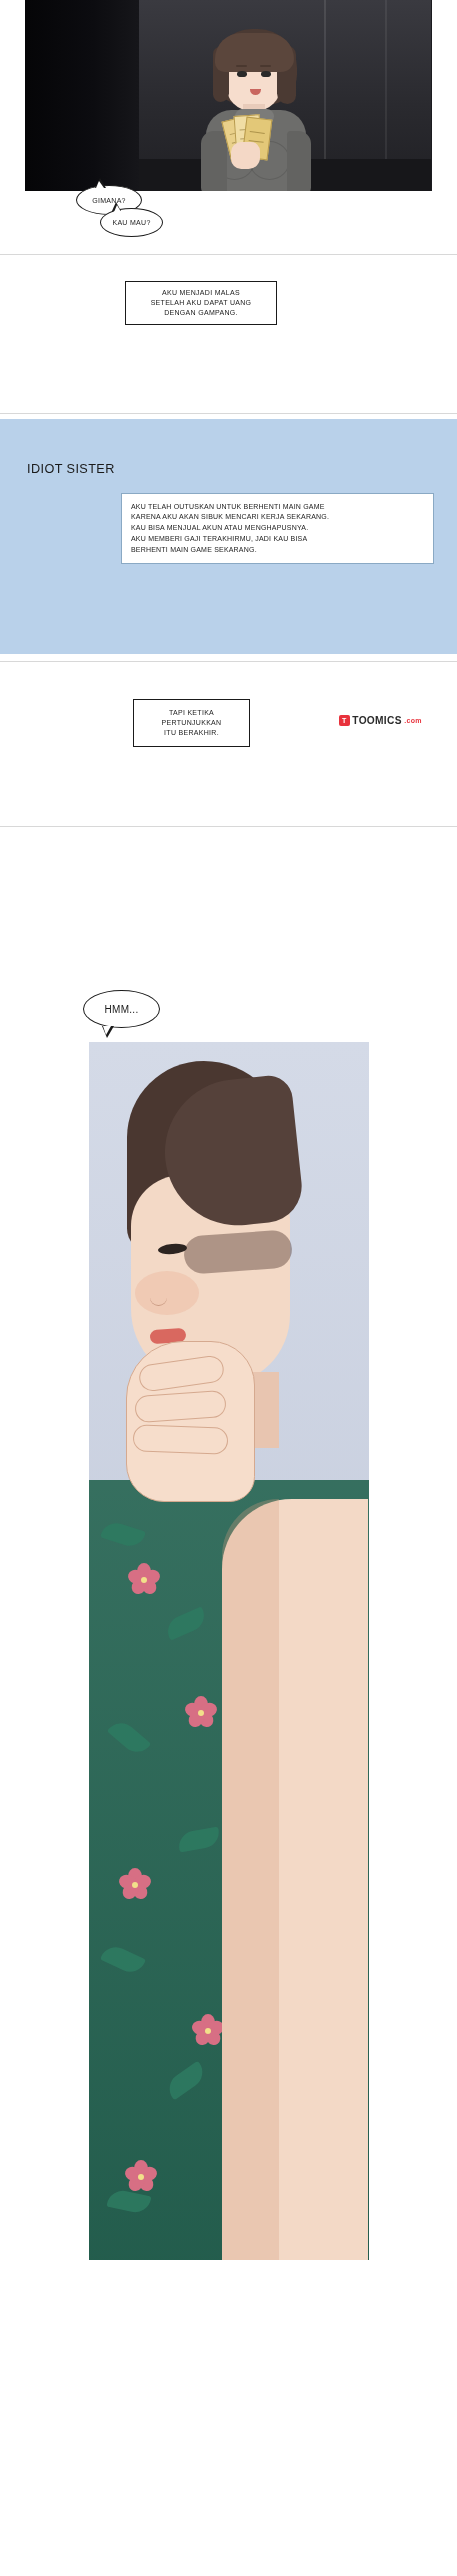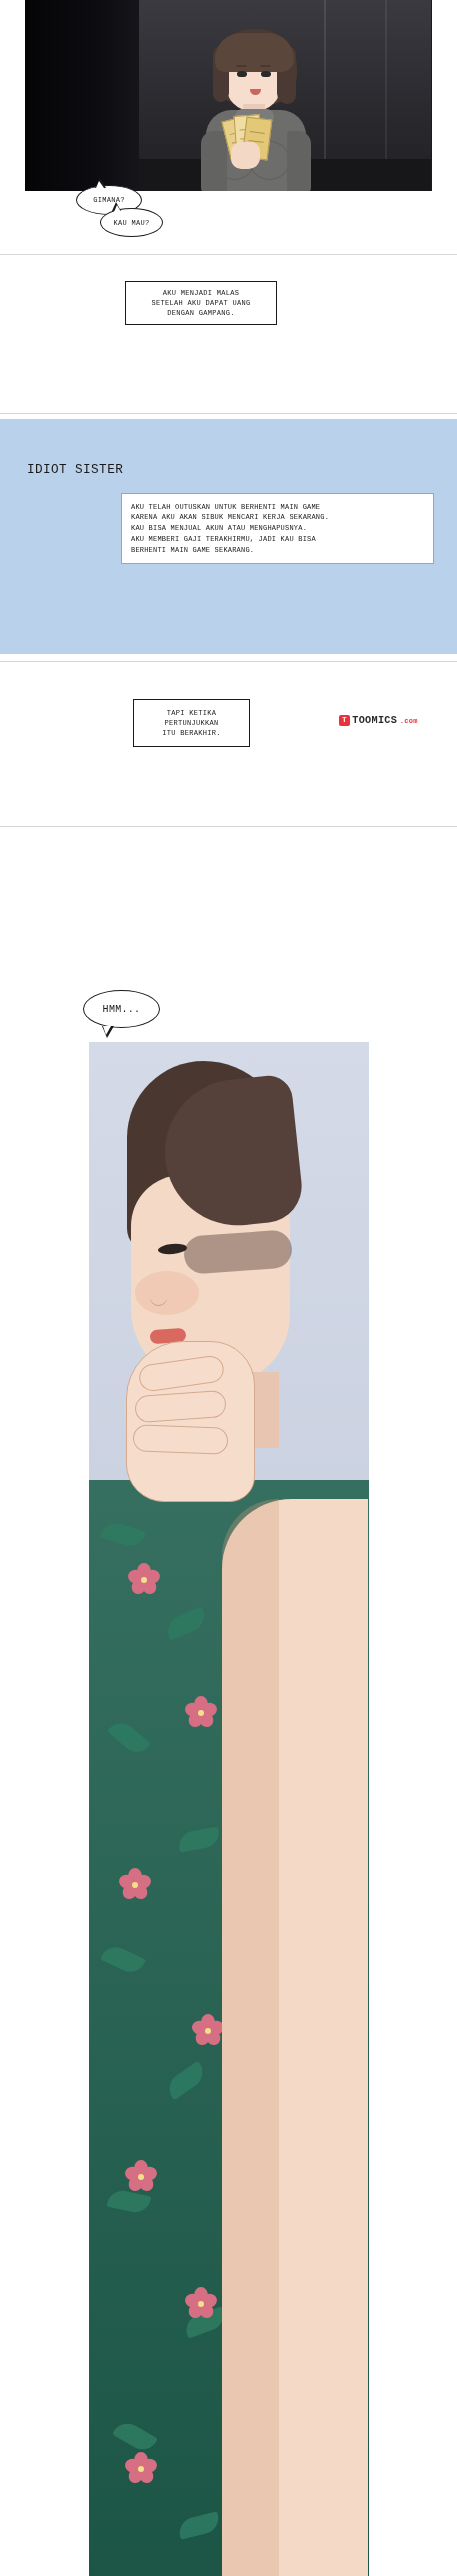--- a/index.html
+++ b/index.html
@@ -8,24 +8,23 @@
     background: #ffffff;
   }
   body {
     width: 457px;
     font-family: "Liberation Sans", sans-serif;
     color: #111;
   }
   .page {
     position: relative;
     width: 457px;
-    height: 2576px;
+    height: 2260px;
     background: #ffffff;
     overflow: hidden;
-    font-family: Liberation Mono, monospace;
   }
 
   
   .panel1 {
     position: absolute;
     left: 25.4px;
     top: 0;
     width: 407px;
     height: 191px;
     background: #1b1b1f;

